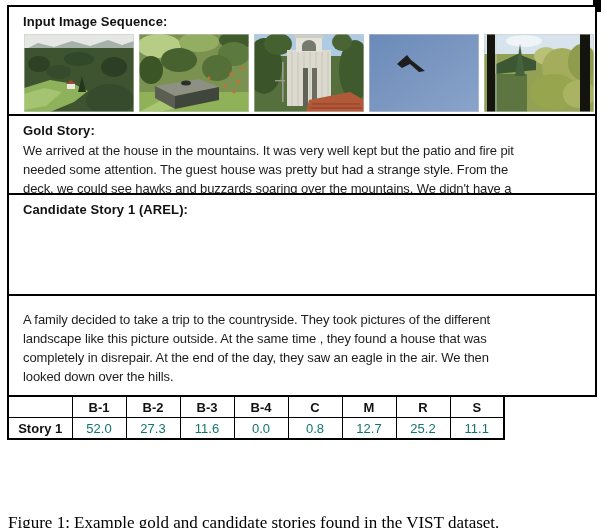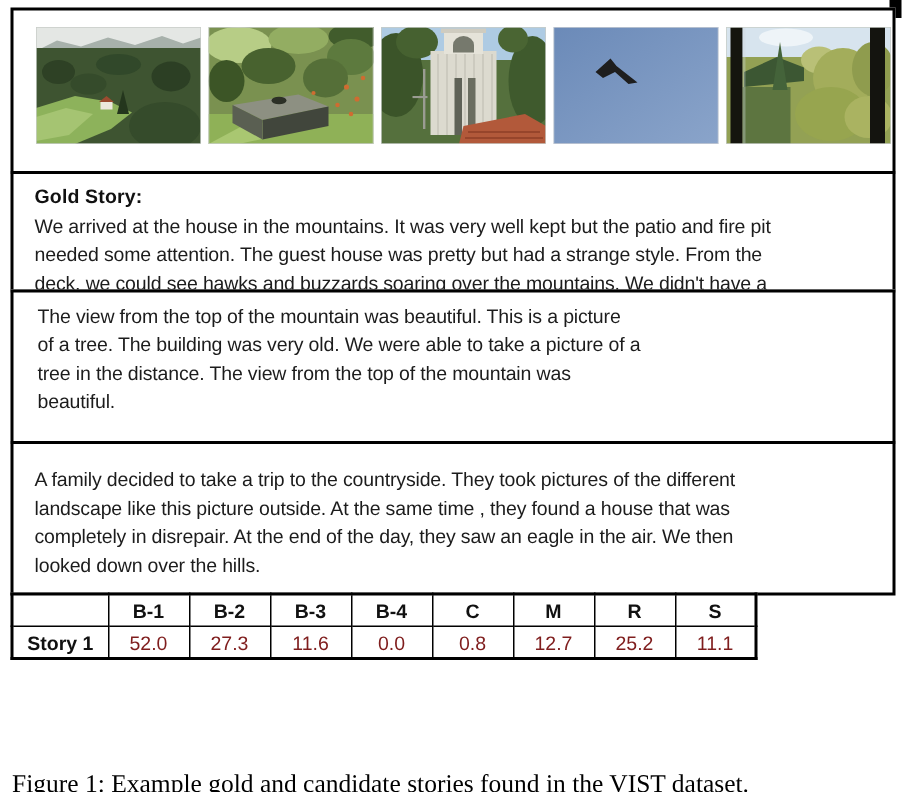--- a/index.html
+++ b/index.html
@@ -29,39 +29,40 @@
 
   table.metrics {
     width:498px; border-collapse:collapse; margin-top:-2px;
     table-layout:fixed; background:#fff;
     font-size:13px;
   }
   table.metrics, table.metrics th, table.metrics td { border:1px solid #000; }
   table.metrics { border-width:2px; }
   table.metrics th, table.metrics td { text-align:center; padding:0; height:20px; }
   table.metrics thead th { font-weight:bold; }
-  table.metrics td { font-weight:normal; color:#7f1d1d; }
+  table.metrics td { font-weight:normal; color:#0f766e; }
   table.metrics th.rowlabel { font-weight:bold;margin-left:44px; }
   col.labelcol { width:64px; }
 
   .caption {
     position:absolute; left:8px; top:513px; white-space:nowrap;
     font-family:"Liberation Serif", serif; font-size:17px; color:#000;
   }
   .corner-mark { position:absolute; left:593px; top:0; width:8px; height:12px; background:#000; }
 </style>
 </head>
 <body>
 
 <div class="page">
   <div class="corner-mark"></div>
 
   <div class="stack">
 
     <div class="box box-images">
+      <div class="sec-title">Input Image Sequence:</div>
       <div class="img-row">
 
         <span class="seq-img">
           <svg viewBox="0 0 110 78" preserveAspectRatio="none">
             <rect width="110" height="78" fill="#e4e7e4"></rect>
             <path d="M0,16 L14,9 L30,13 L48,7 L66,12 L84,6 L98,11 L110,7 L110,22 L0,22 Z" fill="#a7b1ab"></path>
             <rect y="14" width="110" height="64" fill="#3e5431"></rect>
             <ellipse cx="15" cy="30" rx="11" ry="8" fill="#2e4125"></ellipse>
             <ellipse cx="55" cy="25" rx="15" ry="7" fill="#31482a"></ellipse>
             <ellipse cx="90" cy="33" rx="13" ry="10" fill="#2c3f24"></ellipse>
@@ -164,24 +165,21 @@
 
     <div class="box box-gold">
       <div class="sec-title">Gold Story:</div>
       <div class="sec-text">We arrived at the house in the mountains. It was very well kept but the patio and fire pit
 needed some attention. The guest house was pretty but had a strange style. From the
 deck, we could see hawks and buzzards soaring over the mountains. We didn't have a
 bird 's eye view, but ours was more than pretty enough for us.</div>
     </div>
 
     <div class="box box-cand1">
-      <div class="sec-text">The view from the top of the mountain was beautiful. This is a picture
-of a tree. The building was very old. We were able to take a picture of a
-tree in the distance. The view from the top of the mountain was
-beautiful.</div>
+      <div class="sec-title">Candidate Story 1 (AREL):</div>
     </div>
 
     <div class="box box-cand2">
       <div class="sec-text">A family decided to take a trip to the countryside. They took pictures of the different
 landscape like this picture outside. At the same time , they found a house that was
 completely in disrepair. At the end of the day, they saw an eagle in the air. We then
 looked down over the hills.</div>
     </div>
 
     <table class="metrics">

